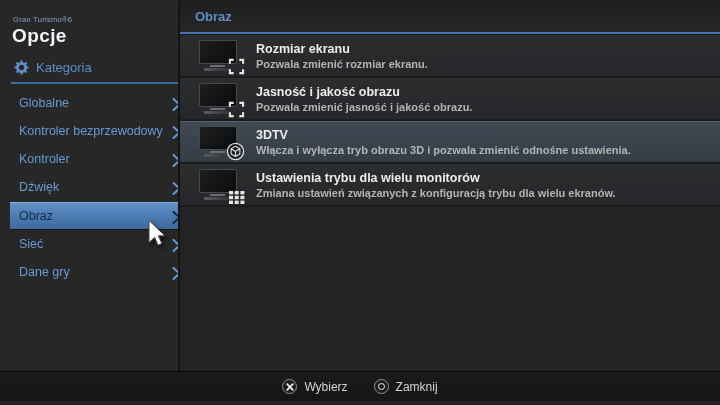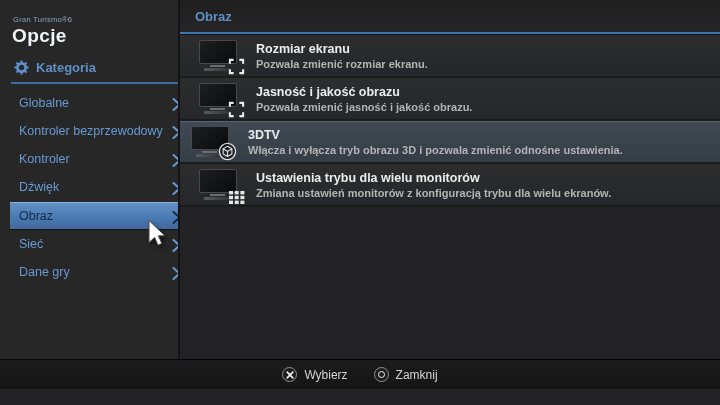--- a/index.html
+++ b/index.html
@@ -19,21 +19,21 @@
   }
   .app-label {
     margin:15px 0 0 13px; font-size:7.5px; color:#8aa4c2; letter-spacing:.3px;
   }
   .side-title {
     margin:1px 16px 0 12px; font-size:19px; font-weight:bold; color:#f1f4f8;
     letter-spacing:.4px;
   }
   .category-row {
     margin:13px 0 0 14px; display:flex; align-items:center; gap:7px;
-    color:#5e8fc7; font-size:13px; font-weight:bold;
+    color:#5e8fc7; font-size:13px; font-weight:normal;
   }
   .cat-underline { margin:7px 15px 0 11px; height:2px; background:#3c6aa2; }
   .side-nav { margin-top:6px; }
   .nav-item {
     position:relative; margin:2px 15px 0 10px; padding:5px 6px 5px 9px;
     display:flex; justify-content:space-between; align-items:center;
     color:#679ad4; font-size:12.5px; line-height:16px; cursor:default;
   }
   .nav-item .chev { margin-top:2px; flex:0 0 auto; }
   .nav-item.selected {
@@ -56,39 +56,38 @@
   .rows { margin-top:1px; }
   .row {
     height:41px; padding-left:16px; display:flex; align-items:center;
     background:linear-gradient(#2c2d2f,#26272a);
     border-bottom:2px solid #1b1b1c;
   }
   .row.selected {
     height:40px;
     background:linear-gradient(#414954,#343c45);
     border-top:1px solid #59646f;
-    padding-left:8px;
   }
   .row-text { min-width:0;font-weight:bold; }
   .row-title { font-size:12.5px; color:#ececec; margin-bottom:2px; }
   .row-desc  { font-size:11px;  color:#b4b4b4; }
   
   .tv { position:relative; width:46px; height:34px; margin-right:14px; flex:0 0 auto; }
   .tv-frame {
     position:absolute; left:3px; top:1px; width:36px; height:22px;
     background:linear-gradient(135deg,#1d1e20,#0a0b0c);
     border:1px solid #47494d; border-radius:2px;
   }
   .tv-stand { position:absolute; left:14px; top:26px; width:15px; height:2px; background:#6c6e71; }
   .tv-base  { position:absolute; left:8px;  top:29px; width:27px; height:3px;
               background:linear-gradient(90deg,#5a5c5f,#2d2f31); border-radius:1px; }
   .tv-badge { position:absolute; right:-3px; bottom:-2px; }
   
   .footer {
-    position:absolute; left:0; right:0; bottom:16px; height:29px;
+    position:absolute; left:0; right:0; bottom:4px; height:29px;
     background:linear-gradient(#1b1b1b,#151515); border-top:1px solid #050505;
     display:flex; align-items:center; justify-content:center; gap:26px;
   }
   .hint { display:flex; align-items:center; gap:7px; color:#d4d4d4; font-size:12px; }
   .ps-btn {
     width:15px; height:15px; border-radius:50%; background:#1d1d1d;
     border:1px solid #919191; display:flex; align-items:center; justify-content:center;
     box-sizing:border-box;
   }
   .ring { width:7px; height:7px; border:1.6px solid #f0f0f0; border-radius:50%; box-sizing:border-box; }
@@ -240,21 +239,21 @@
                 <rect x="5.7" y="4.8" width="4" height="3.4"></rect>
                 <rect x="11.4" y="4.8" width="4" height="3.4"></rect>
               <rect x="0" y="9.6" width="4" height="3.4"></rect>
                 <rect x="5.7" y="9.6" width="4" height="3.4"></rect>
                 <rect x="11.4" y="9.6" width="4" height="3.4"></rect>
             </g>
           </svg>
         </div>
         <div class="row-text">
           <div class="row-title">Ustawienia trybu dla wielu monitorów</div>
-          <div class="row-desc">Zmiana ustawień monitorów z konfiguracją trybu dla wielu ekranów.</div>
+          <div class="row-desc">Zmiana ustawień związanych z konfiguracją trybu dla wielu ekranów.</div>
         </div>
       </div>
 
     </div>
   </div>
 
   <div class="footer">
     <div class="hint">
       <span class="ps-btn">
         <svg width="8" height="8" viewBox="0 0 8 8">

